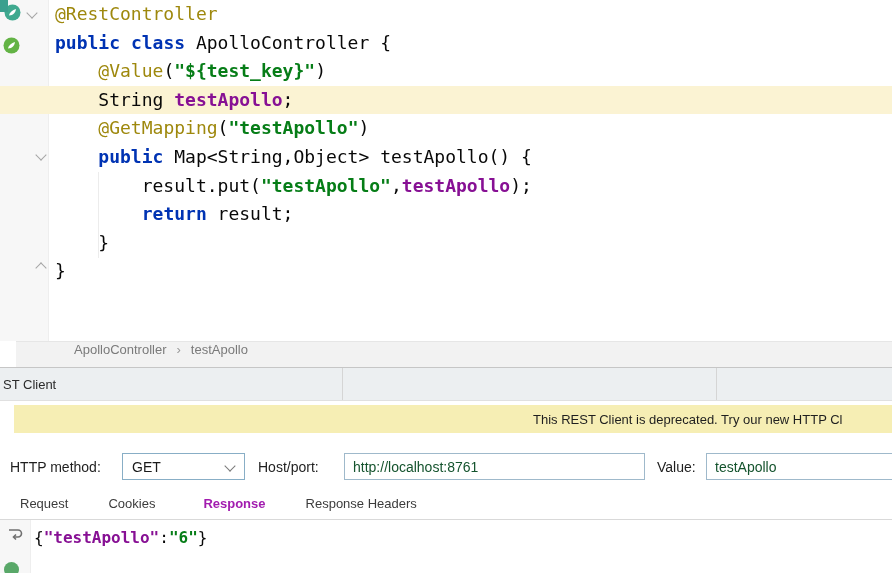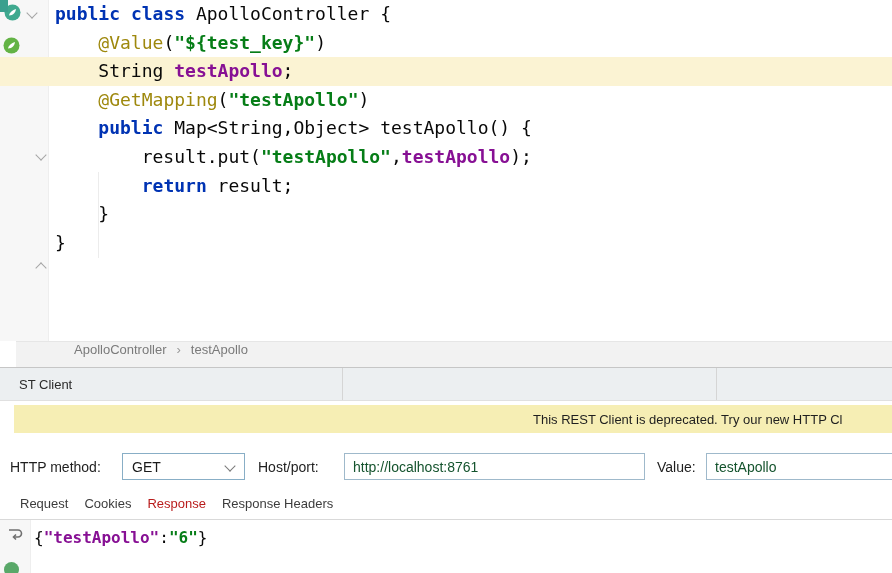--- a/index.html
+++ b/index.html
@@ -39,65 +39,66 @@
   .breadcrumbs { position:absolute; left:0; top:341px; width:892px; height:26px;
     background:#f2f2f2; border-top:1px solid #e6e6e6; display:flex; align-items:flex-start;
     gap:10px; padding-left:58px; box-sizing:border-box; font-size:13px; color:#7a7a7a;margin-left:16px; }
   .crumb { cursor:default; }
   .crumb-sep { color:#9a9a9a; }
 
   
   .tool-header { position:absolute; left:0; top:367px; width:892px; height:34px;
     background:#eceff1; border-top:1px solid #c6c6c6; border-bottom:1px solid #e0e0e0;
     box-sizing:border-box; font-size:13px; color:#2b2b2b; }
-  .tw-title { position:absolute; left:19px; top:9px; }
+  .tw-title { position:absolute; left:3px; top:9px; }
   .th-div { position:absolute; top:0; bottom:0; width:1px; background:#d5d5d5; }
 
   
   .banner { position:absolute; left:14px; top:405px; width:892px; height:28px; background:#F6EEB4;text-align:right; }
   .banner-msg { position:absolute; left:519px; top:7px; font-size:13px; color:#1f1f1f; white-space:nowrap; }
 
   
   .lbl { position:absolute; top:459px; font-size:14px; color:#1f1f1f; }
   .combo { position:absolute; left:122px; top:453px; width:123px; height:27px; box-sizing:border-box;
     border:1px solid #88aec6; background:#ffffff; font-size:14px; color:#1a1a1a;
     display:flex; align-items:center; padding-left:9px; }
   .combo-chev { position:absolute; right:10px; top:8px; width:7px; height:7px;
     border-right:1.5px solid #7a7a7a; border-bottom:1.5px solid #7a7a7a; transform:rotate(45deg); }
   .txt { position:absolute; top:453px; height:27px; box-sizing:border-box; border:1px solid #9fb9cb;
     background:#ffffff; font-family:"Liberation Sans",sans-serif; font-size:14px; color:#14532d; padding:0 8px; }
   .txt-host { left:344px; width:301px; }
   .txt-path { left:706px; width:200px; }
 
   
   .tabs { position:absolute; left:0; top:488px; width:892px; height:30px;
-    display:flex; align-items:center; gap:16px; padding-left:20px; box-sizing:border-box;
+    display:flex; align-items:center; gap:40px; padding-left:20px; box-sizing:border-box;
     font-size:13px; color:#3c3c3c; background:#ffffff; }
   .tab { cursor:default; }
-  .tab.selected { font-weight:normal; color:#b91c1c; }
+  .tab.selected { font-weight:bold; color:#a21caf;margin-left:8px; }
 
   
   .response { position:absolute; left:0; top:519px; width:892px; height:54px;
     background:#ffffff; border-top:1px solid #d9d9d9; box-sizing:border-box; }
   .resp-gutter { position:absolute; left:0; top:0; width:30px; height:54px;
     background:#f7f7f7; border-right:1px solid #eeeeee; }
   .wrap-icon { position:absolute; left:6px; top:5px; width:18px; height:18px; }
   .green-dot { position:absolute; left:4px; top:42px; width:15px; height:15px;
     border-radius:50%; background:#59A869; }
   .resp-line { position:absolute; left:34px; top:8px; white-space:pre;
     font-family:"DejaVu Sans Mono","Liberation Mono",monospace; font-size:16px; color:#080808; }
 </style>
 </head>
 <body>
 
 <div class="screen">
 
   <div class="editor">
     <div class="gutter"></div>
     <div class="code" id="code-lines">
+        <div class="code-line"><span class="tk-ann">@RestController</span></div>
         <div class="code-line"><span class="tk-kw">public</span><span class="tk-p"> </span><span class="tk-kw">class</span><span class="tk-p"> ApolloController {</span></div>
         <div class="code-line"><span class="tk-p">    </span><span class="tk-ann">@Value</span><span class="tk-p">(</span><span class="tk-str">"${test_key}"</span><span class="tk-p">)</span></div>
         <div class="code-line hl"><span class="tk-p">    String </span><span class="tk-field">testApollo</span><span class="tk-p">;</span></div>
         <div class="code-line"><span class="tk-p">    </span><span class="tk-ann">@GetMapping</span><span class="tk-p">(</span><span class="tk-str">"testApollo"</span><span class="tk-p">)</span></div>
         <div class="code-line"><span class="tk-p">    </span><span class="tk-kw">public</span><span class="tk-p"> Map&lt;String,Object&gt; testApollo() {</span></div>
         <div class="code-line"><span class="tk-p">        result.put(</span><span class="tk-str">"testApollo"</span><span class="tk-p">,</span><span class="tk-field">testApollo</span><span class="tk-p">);</span></div>
         <div class="code-line"><span class="tk-p">        </span><span class="tk-kw">return</span><span class="tk-p"> result;</span></div>
         <div class="code-line"><span class="tk-p">    }</span></div>
         <div class="code-line"><span class="tk-p">}</span></div>
       </div>

